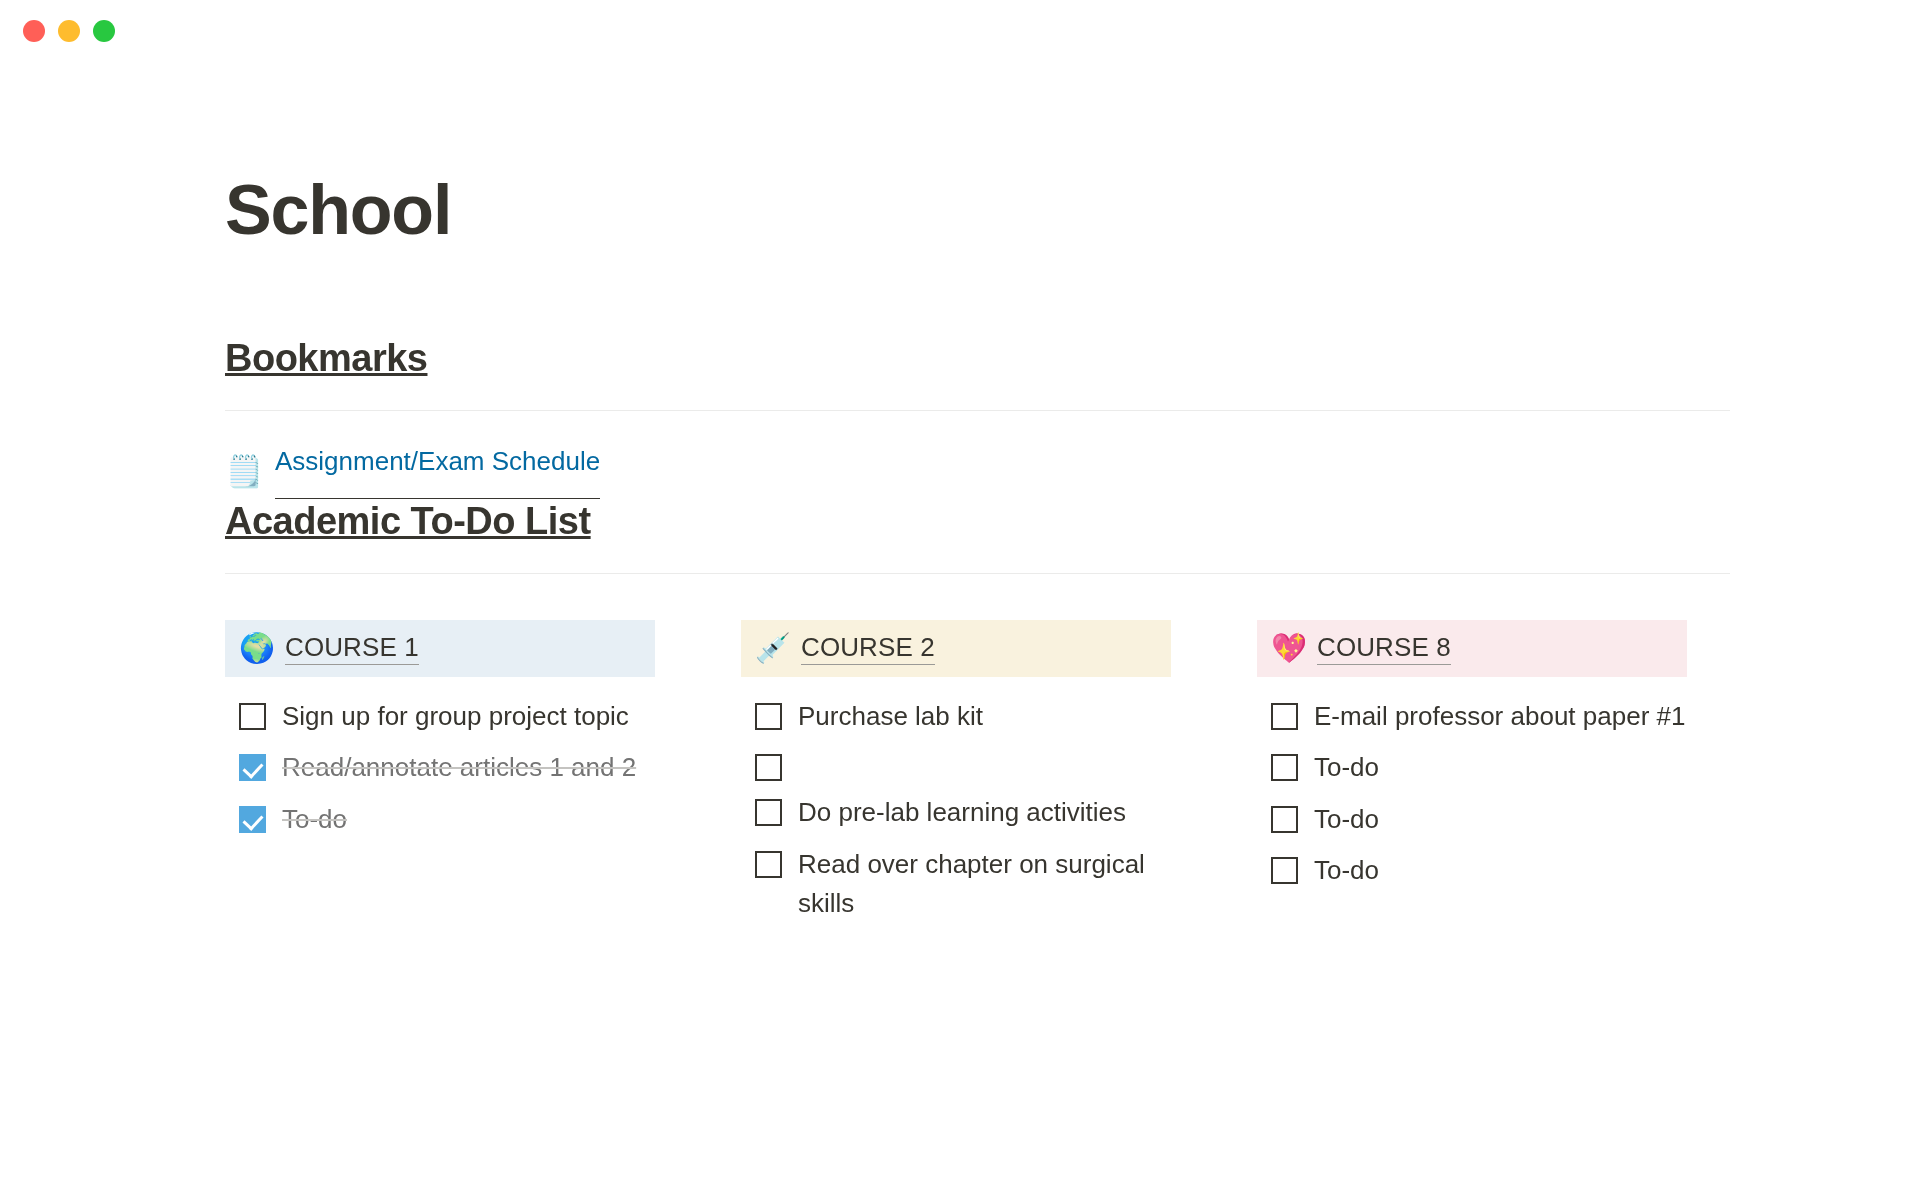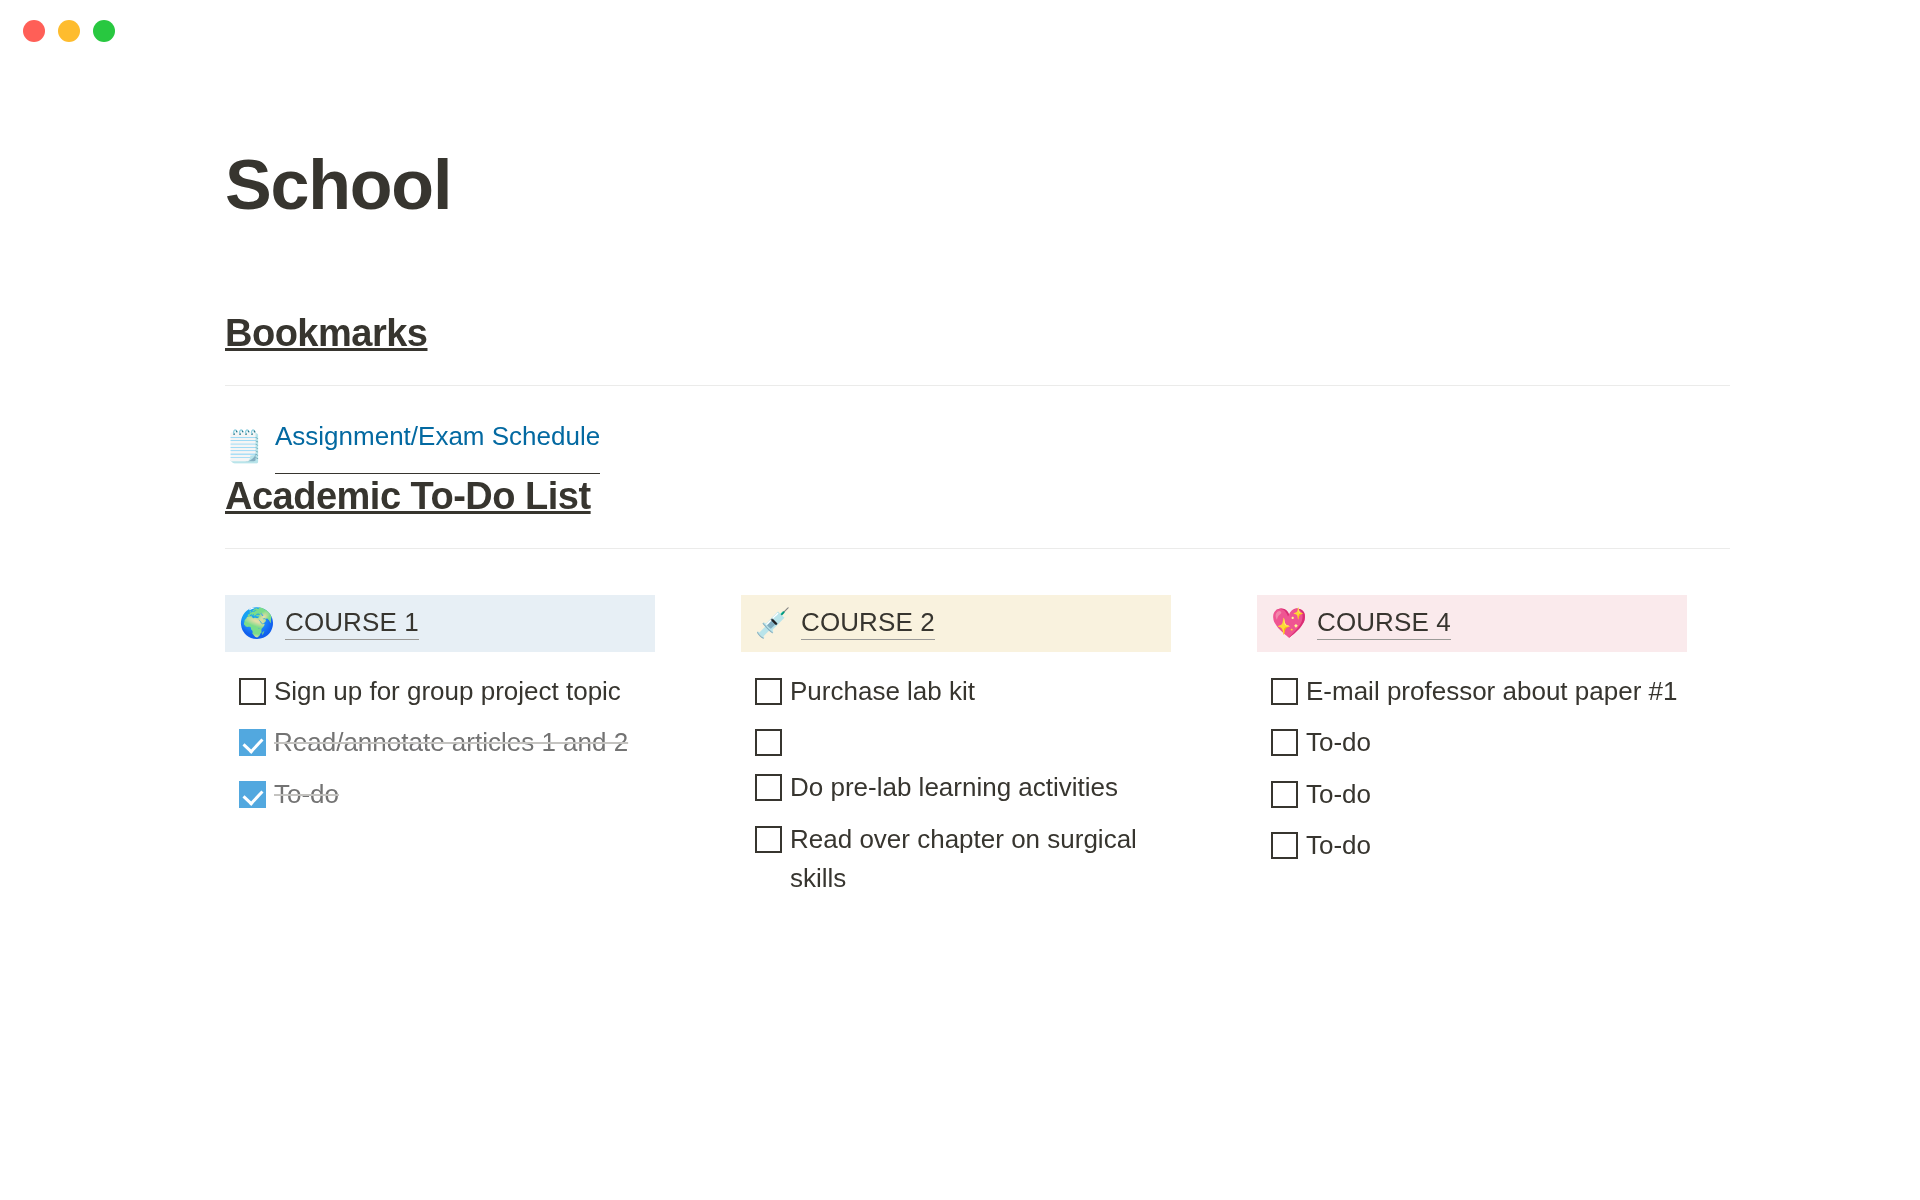--- a/index.html
+++ b/index.html
@@ -42,21 +42,21 @@
     padding-left: 225px;
     padding-right: 190px;
   }
 
   .page-title {
     font-size: 70px;
     font-weight: 700;
     color: #37352F;
     letter-spacing: -1.2px;
     line-height: 1;
-    margin-top: 88px;
+    margin-top: 113px;
   }
 
   .section-heading {
     font-size: 38px;
     font-weight: 700;
     color: #37352F;
     letter-spacing: -0.5px;
     line-height: 1.2;
     text-decoration: underline;
   }
@@ -127,21 +127,21 @@
     padding-bottom: 1px;
     line-height: 1.25;
   }
 
   
   .checklist { padding-top: 14px; }
 
   .check-item {
     display: flex;
     align-items: flex-start;
-    gap: 8px;
+    gap: 16px;
     padding: 6px 0 6px 14px;
     min-height: 44px;
   }
 
   .checkbox {
     flex: none;
     width: 27px;
     height: 27px;
     margin-top: 6px;
     border: 2.5px solid #37352F;
@@ -242,21 +242,21 @@
           </div>
           <div class="check-item">
             <span class="checkbox"></span>
             <span class="check-label">Read over chapter on surgical skills</span>
           </div>
         </div>
       </div>
       <div class="column col-3">
         <div class="column-header" style="background: rgb(250, 234, 236);">
           <span class="course-emoji">💖</span>
-          <span class="course-name">COURSE 4</span>
+          <span class="course-name">COURSE 8</span>
         </div>
         <div class="checklist">
           <div class="check-item">
             <span class="checkbox"></span>
             <span class="check-label">E-mail professor about paper #1</span>
           </div>
           <div class="check-item">
             <span class="checkbox"></span>
             <span class="check-label">To-do</span>
           </div>

